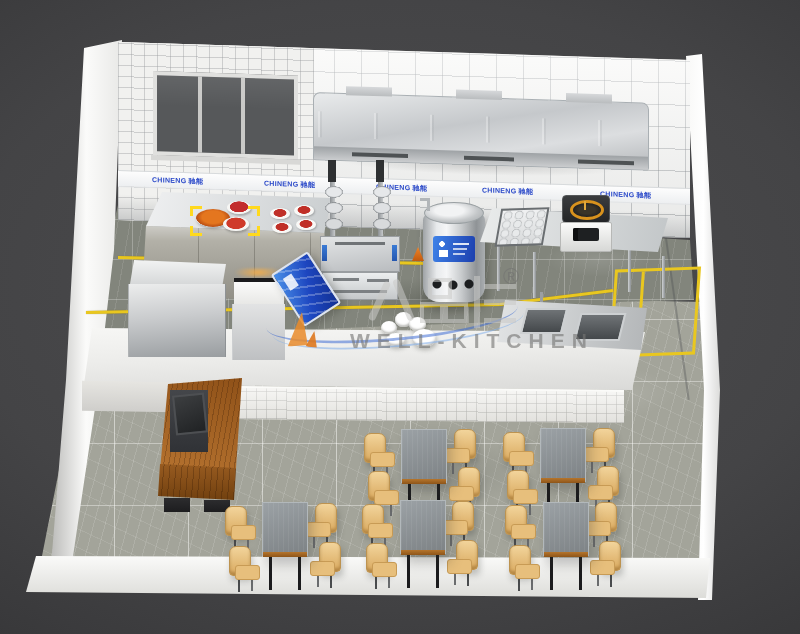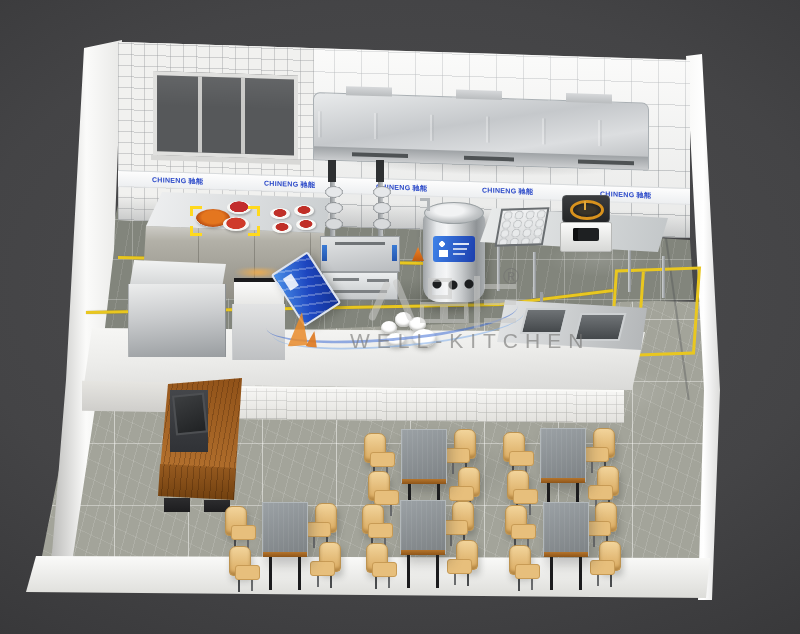--- a/index.html
+++ b/index.html
@@ -245,21 +245,21 @@
   .wg-a{left:8px;top:8px;width:7px;height:42px;transform:rotate(24deg);border-radius:4px;}
   .wg-b{left:32px;top:6px;width:7px;height:44px;transform:rotate(-22deg);border-radius:4px;}
   .wg-c1{left:60px;top:6px;width:16px;height:13px;background:transparent !important;border:4px solid #cbcbc9;}
   .wg-c2{left:52px;top:30px;width:16px;height:13px;background:transparent !important;border:4px solid #cbcbc9;}
   .wg-c3{left:76px;top:30px;width:16px;height:13px;background:transparent !important;border:4px solid #cbcbc9;}
   .wg-d{left:106px;top:4px;width:42px;height:52px;background:
       linear-gradient(#cacac8,#cacac8) 0 0/6px 52px no-repeat,
       linear-gradient(#cacac8,#cacac8) 10px 8px/32px 5px no-repeat,
       linear-gradient(#cacac8,#cacac8) 10px 24px/32px 5px no-repeat,
       linear-gradient(#cacac8,#cacac8) 10px 42px/32px 5px no-repeat !important;}
-  .wm-text{left:350px;top:329px;font-size:21px;letter-spacing:7px;font-weight:400;color:rgba(118,118,116,.62);white-space:nowrap;}
+  .wm-text{left:350px;top:329px;font-size:21px;letter-spacing:7px;font-weight:700;color:rgba(118,118,116,.62);white-space:nowrap;}
   .wm-reg{left:503px;top:264px;font-size:22px;color:rgba(115,115,113,.65);}
 
   
   .cash-top{left:158px;top:378px;width:86px;height:92px;
     background:
       repeating-linear-gradient(100deg, rgba(62,30,5,.28) 0 1px, transparent 1px 5px),
       linear-gradient(15deg,#b5722f,#8f5118);
     clip-path:polygon(10px 6px,84px 0px,78px 90px,2px 92px);}
   .cash-top::before{content:"";position:absolute;left:12px;top:12px;width:38px;height:62px;background:linear-gradient(#44464a,#303236);}
   .pos-monitor{left:174px;top:394px;width:28px;height:36px;transform:rotate(-6deg);

